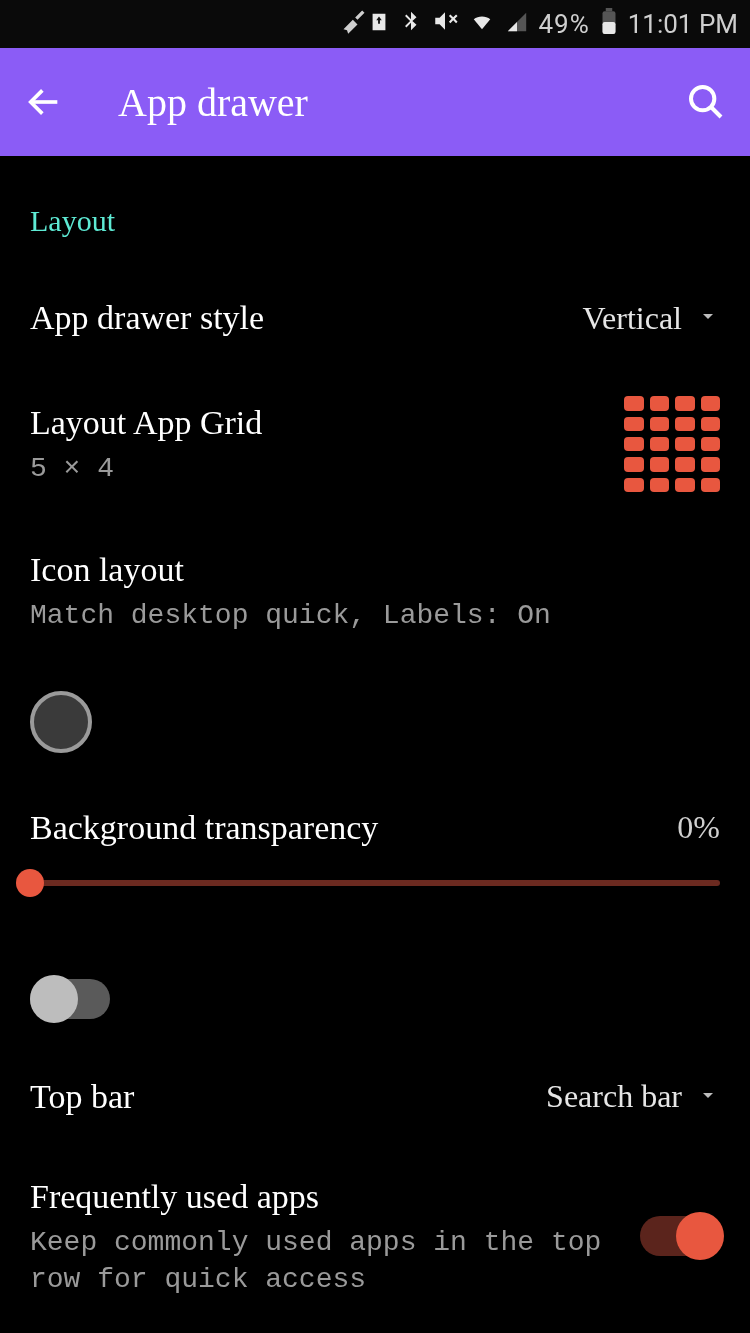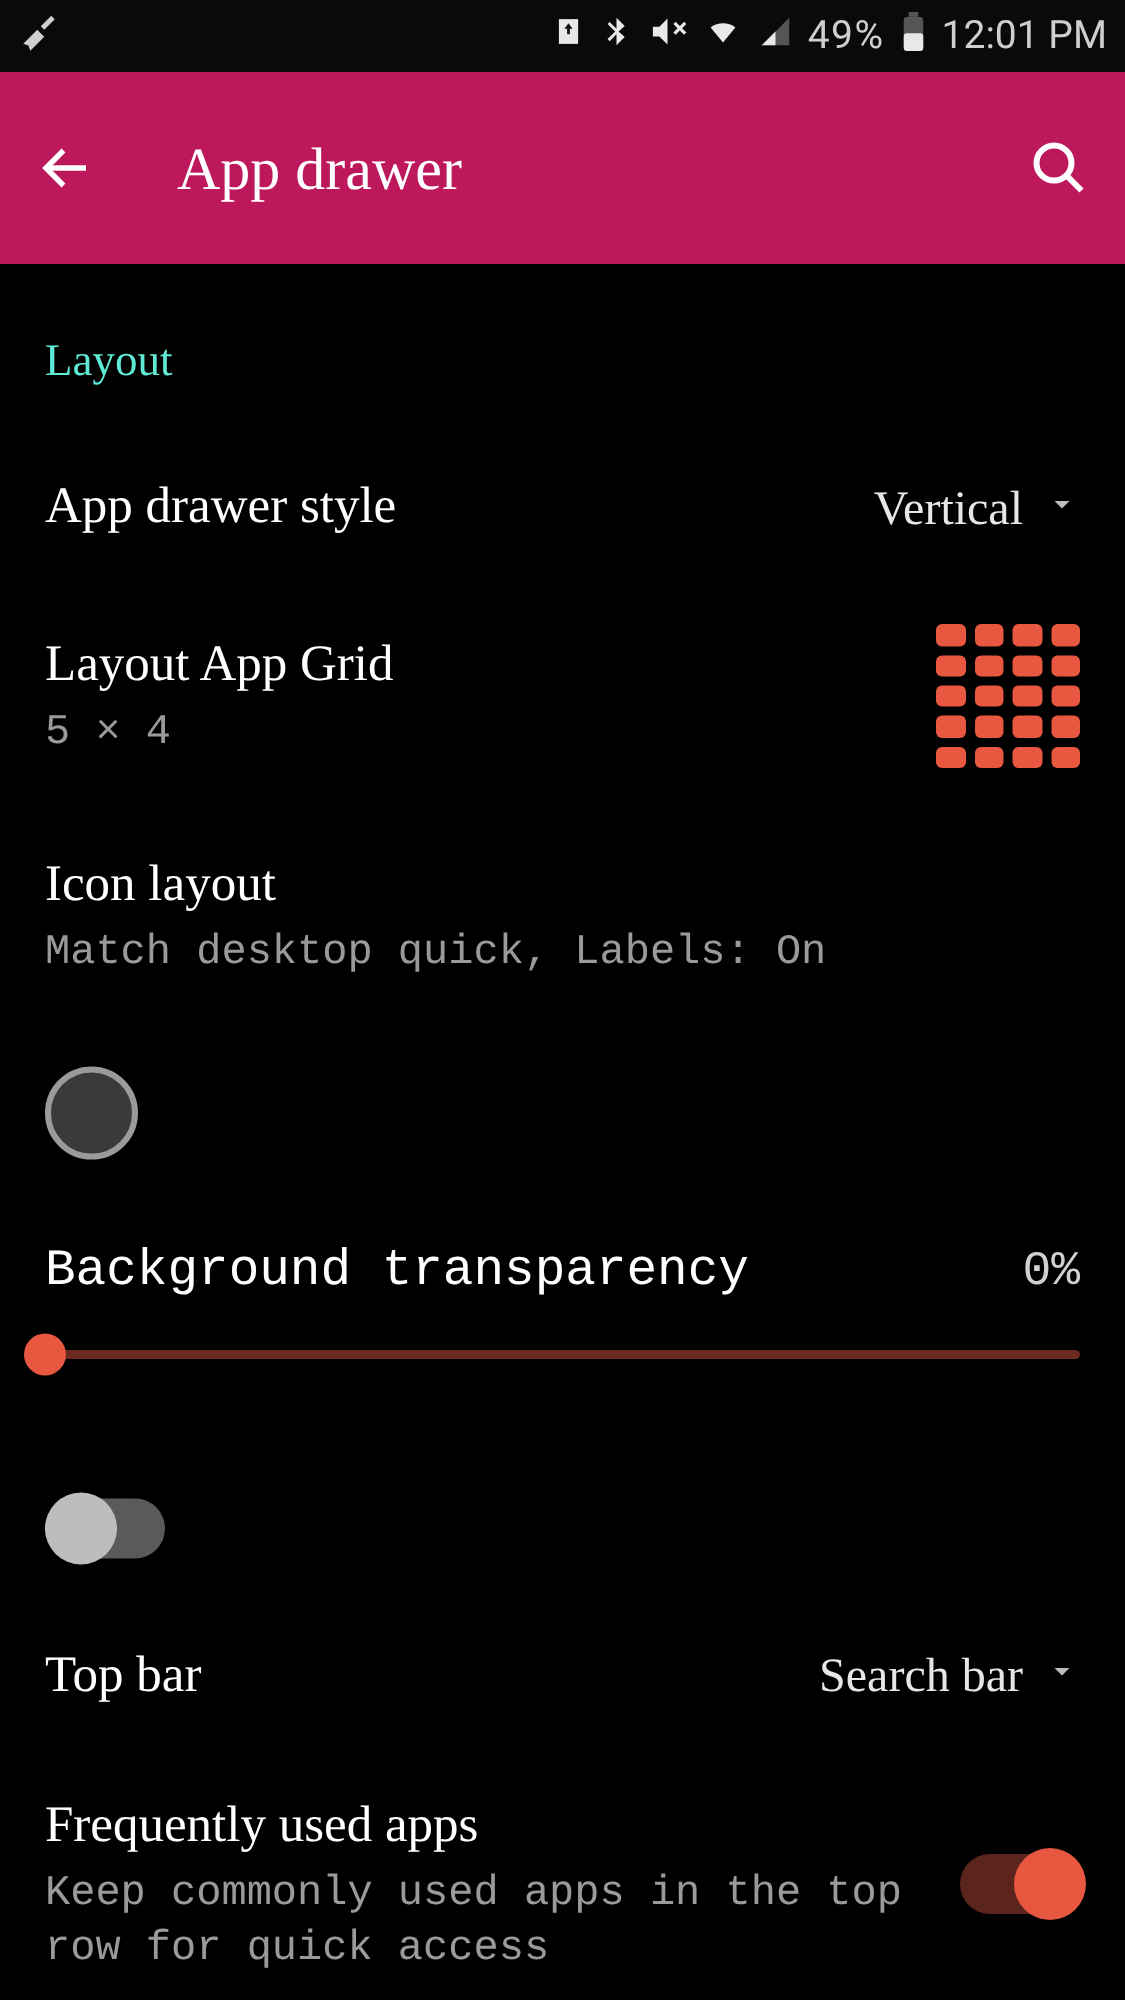--- a/index.html
+++ b/index.html
@@ -7,35 +7,35 @@
   body {
     font-family: "Comic Sans MS", "Comic Sans", cursive;
     color: #fff;
   }
 
   
   .status-bar {
     height: 48px;
     display: flex;
     align-items: center;
-    justify-content: space-between;
+    justify-content: flex-end;
     padding: 4px 12px;
     background: #0a0a0a;
     color: #cfcfcf;
     font-family: Roboto, Arial, sans-serif;
     font-size: 26px;
   }
   .status-left { display:flex; align-items:center; gap:8px; }
   .status-right { display:flex; align-items:center; gap:10px; }
   .status-right .pct { letter-spacing:1px; }
 
   
   .app-bar {
-    height: 128px;
-    background: #be185d;
+    height: 108px;
+    background: #8b5cf6;
     display: flex;
     align-items: center;
     padding: 0 20px;
     gap: 40px;
   }
   .app-title {
     flex: 1;
     font-size: 40px;
     font-weight: 500;
     color: #fff;
@@ -84,21 +84,21 @@
   
   .color-swatch {
     width: 62px; height: 62px;
     border-radius: 50%;
     background: #3a3a3a;
     border: 4px solid #9a9a9a;
   }
 
   
   .slider-row { padding-top: 28px; padding-bottom: 10px; }
-  .slider-head { display:flex; align-items:center;font-family:Liberation Mono, monospace; }
+  .slider-head { display:flex; align-items:center; }
   .slider-head .title { flex:1; font-size:34px; }
   .slider-head .value { font-size:32px; color:#d0d0d0; }
   .slider-track {
     position: relative;
     height: 36px;
     margin-top: 18px;
   }
   .slider-line {
     position:absolute; left:0; right:0; top:50%;
     height: 6px; background:#6b2a20; transform:translateY(-50%);
@@ -171,21 +171,21 @@
         </svg>
     </span>
     <span class="pct">49%</span>
     <span>
       <svg width="18" height="26" viewBox="0 0 12 24">
           <rect x="0" y="3" width="12" height="21" rx="2" fill="#555"></rect>
           <rect x="0" y="13" width="12" height="11" rx="2" fill="#e8e8e8"></rect>
           <rect x="3" y="0" width="6" height="3" fill="#555"></rect>
         </svg>
     </span>
-    <span>12:01 PM</span>
+    <span>11:01 PM</span>
   </div>
 </div>
 
 <div class="app-bar">
   <div class="icon-btn">
     <svg width="40" height="40" viewBox="0 0 24 24" fill="none" stroke="#fff" stroke-width="2.2">
         <path d="M20 12H4"></path>
         <path d="M11 5l-7 7 7 7"></path>
       </svg>
   </div>

